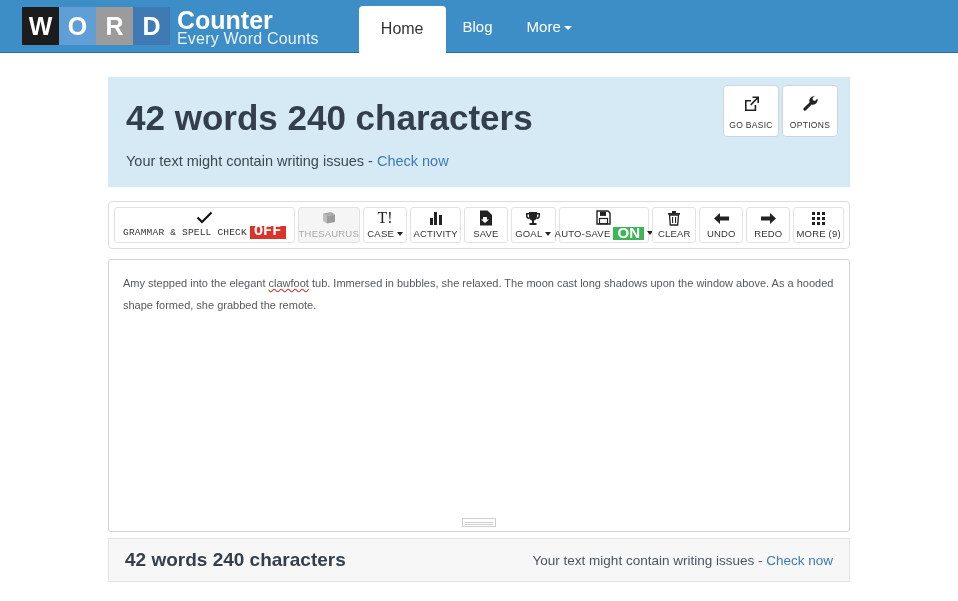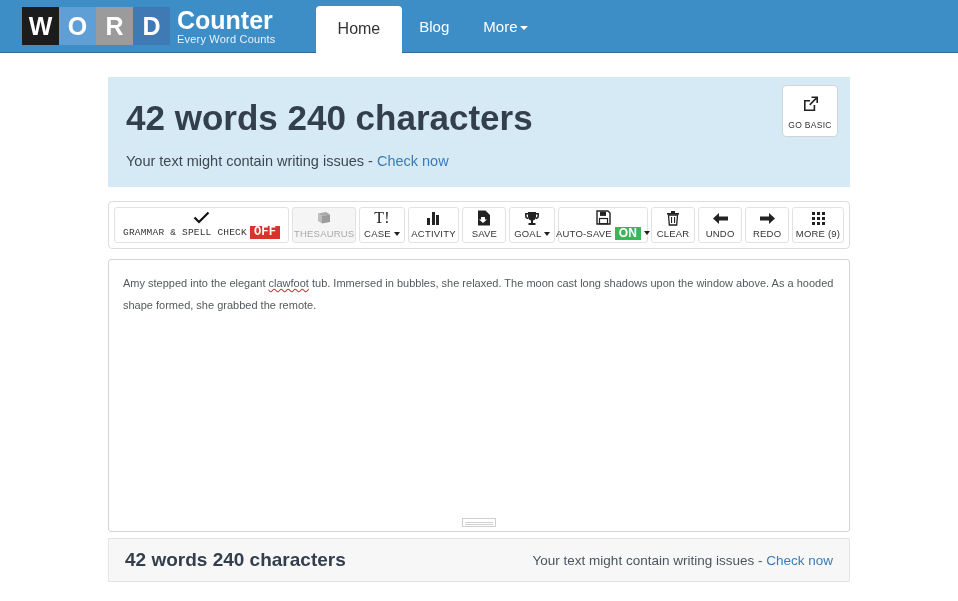--- a/index.html
+++ b/index.html
@@ -47,21 +47,21 @@
   }
   .logo-title {
     color: #ffffff;
     font-size: 25px;
     font-weight: bold;
     display: block;
     line-height: 25px;
   }
   .logo-sub {
     color: #eaf2fa;
-    font-size: 11px;
+    font-size: 16px;
     display: block;
     line-height: 12px;
     letter-spacing: .2px;
   }
 
   .nav-items {
     display: flex;
     align-items: flex-end;
     margin-left: 40px;
     height: 53px;
@@ -189,21 +189,21 @@
     color: #333;
     letter-spacing: .2px;
     white-space: nowrap;
     display: flex;
     align-items: center;
     margin-top: 2px;
     line-height: 11px;
   }
   .badge {
     display: inline-block;
-    font-size: 12px;
+    font-size: 15px;
     font-weight: bold;
     color: #ffffff;
     padding: 1px 4px 2px 4px;
     margin-left: 3px;
     line-height: 10px;
   }
   .badge-off { background: #d9342b; }
   .badge-on  { background: #3fb559; }
   .caret-sm {
     display: inline-block;
@@ -324,20 +324,28 @@
     <div class="panel-buttons">
       <div class="panel-btn">
         <span class="pb-icon">
           <svg width="17" height="17" viewBox="0 0 17 17">
             <path d="M2 5 h6 v1.6 H3.6 v8 h8 V10 h1.6 v6 H2 Z" fill="#222"></path>
             <path d="M9.5 1.5 H16 V8 h-1.6 V4.2 L8.3 10.4 7.2 9.3 13.3 3.1 H9.5 Z" fill="#222"></path>
           </svg>
         </span>
         <span class="pb-label">GO BASIC</span>
       </div>
+      <div class="panel-btn">
+        <span class="pb-icon">
+          <svg width="17" height="17" viewBox="0 0 17 17">
+            <path d="M11.8 1.2a4.6 4.6 0 0 0-4.3 6.2L1.6 13.3a1.5 1.5 0 0 0 2.1 2.1l5.9-5.9a4.6 4.6 0 0 0 5.8-5.9l-2.3 2.3-2.1-.6-.6-2.1 2.3-2.3a4.6 4.6 0 0 0-.9-.1z" fill="#222"></path>
+          </svg>
+        </span>
+        <span class="pb-label">OPTIONS</span>
+      </div>
     </div>
   </div>
 
   <div class="toolbar">
 
     <div class="tb-btn" style="flex:0 0 auto; min-width:160px;font-family:Liberation Mono, monospace;">
       <span class="tb-icon">
         <svg width="17" height="13" viewBox="0 0 17 13">
             <path d="M1.5 6.5 L6 11 L15.5 1.5" stroke="#111" stroke-width="2.2" fill="none"></path>
           </svg>

